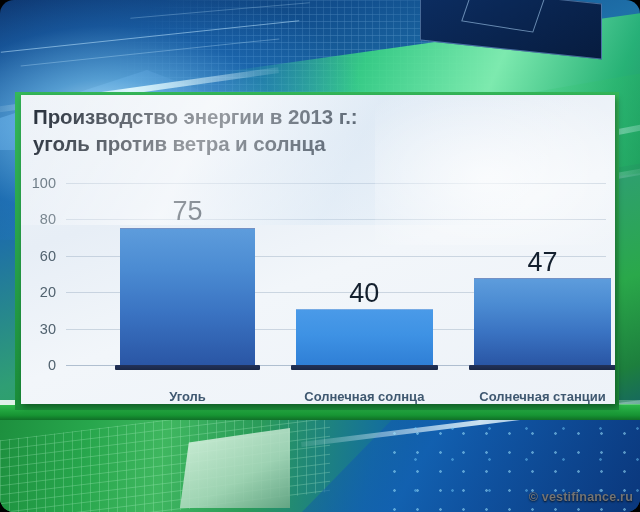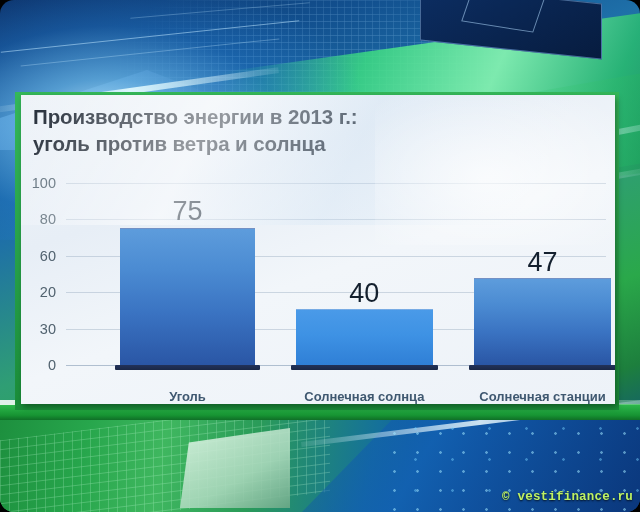--- a/index.html
+++ b/index.html
@@ -286,24 +286,24 @@
     margin-top: 24px;
     font-size: 13px;
     font-weight: bold;
     color: #3f5870;
     white-space: nowrap;
   }
 
   .watermark {
     position: absolute;
     right: 7px; bottom: 8px;
-    font-family: Liberation Mono, monospace;
+    font-family: Liberation Sans, sans-serif;
     font-size: 12.5px;
     font-weight: bold;
-    color: #bef264;
+    color: #737373;
     text-shadow: 0 1px 2px rgba(0,0,0,.8);
     letter-spacing: .2px;
   }
 </style>
 </head>
 <body>
 
 <div id="stage">
 
   <div class="bg-base"></div>

